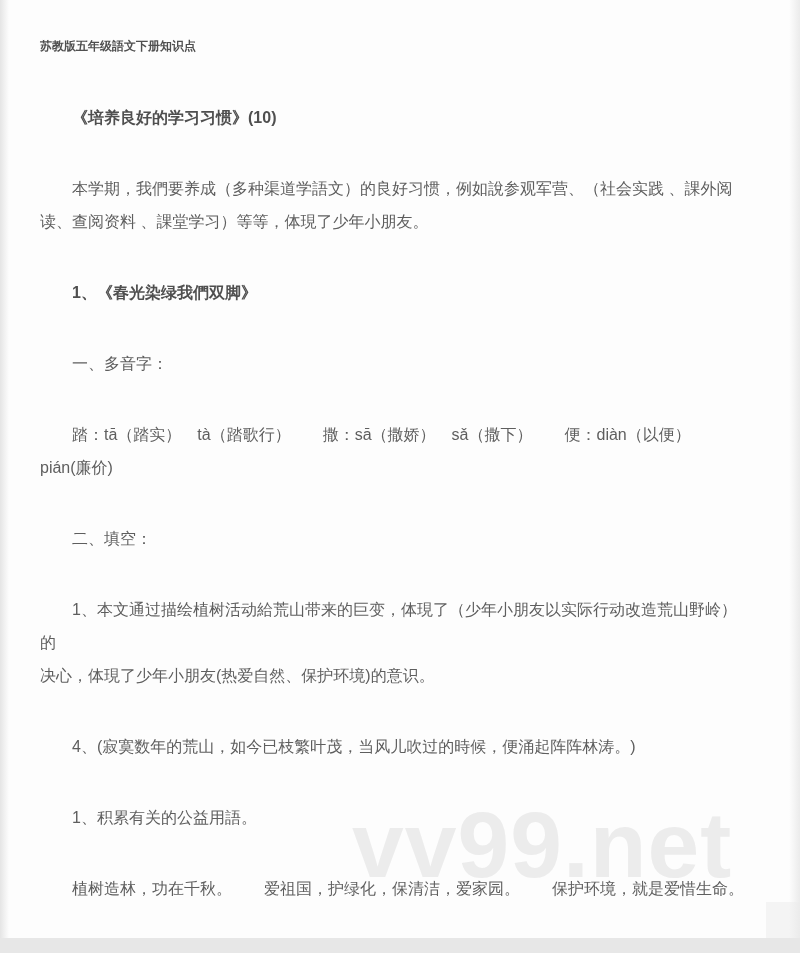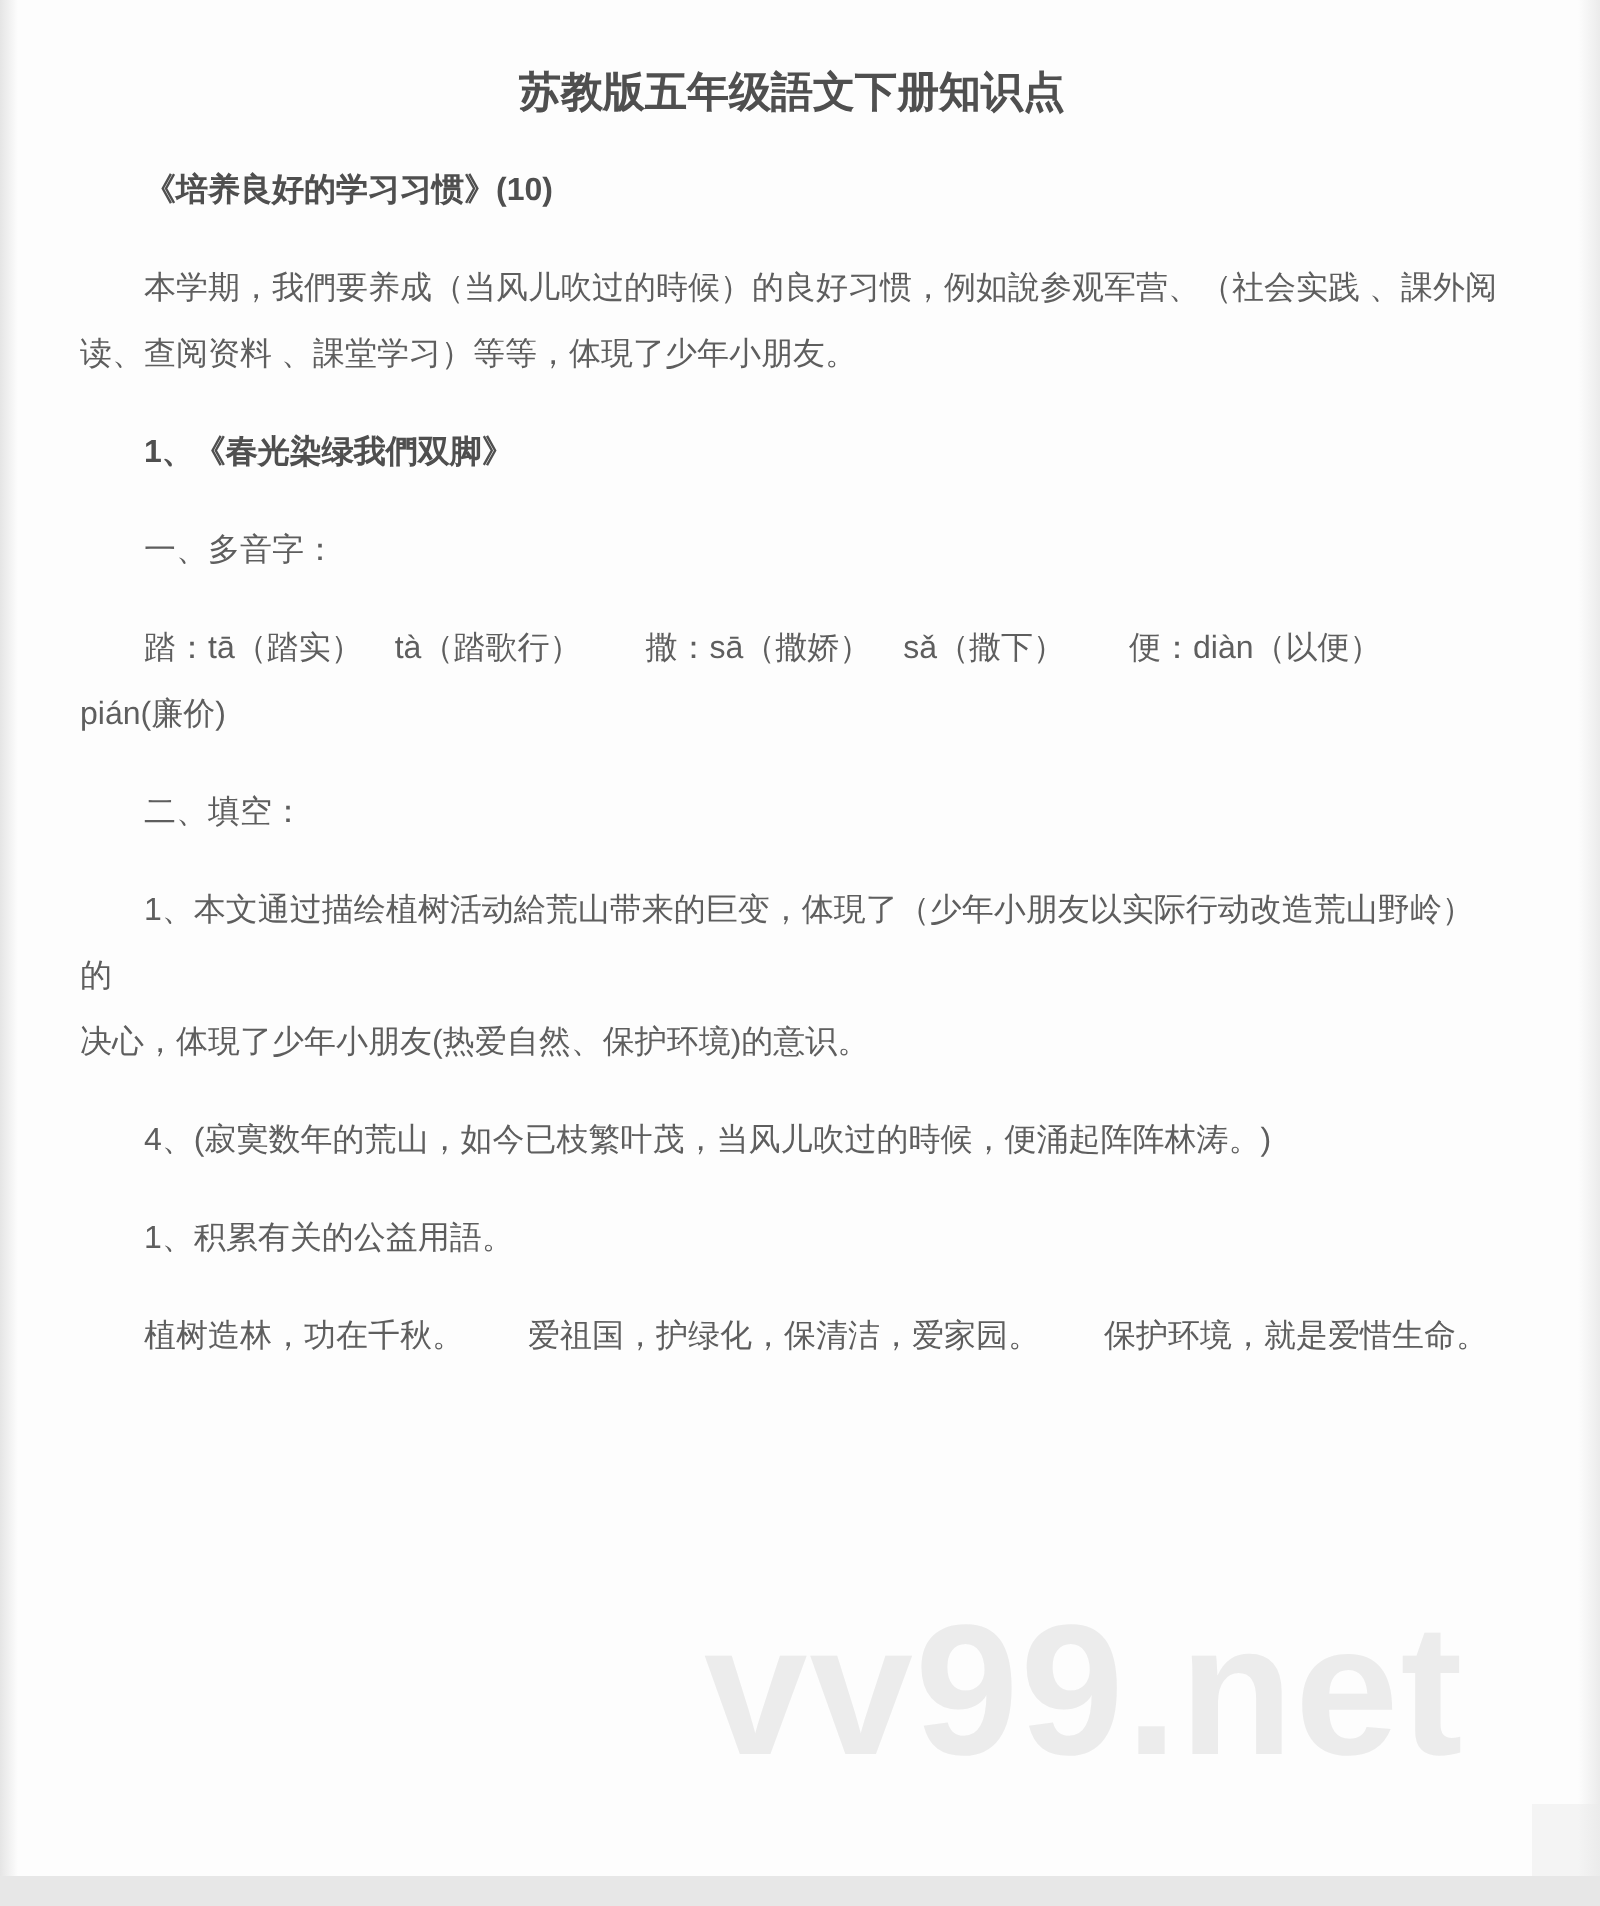--- a/index.html
+++ b/index.html
@@ -19,44 +19,44 @@
   .watermark{
     position:absolute;left:352px;top:792px;z-index:1;
     font-size:93px;font-weight:700;letter-spacing:1px;
     color:#ececec;white-space:nowrap;user-select:none;text-align:center;
   }
 
   .content{
     position:absolute;left:40px;top:0;width:712px;z-index:2;
     color:#5e5e5e;font-size:16px;line-height:33px;
   }
-  .para{margin-top:16px;}
+  .para{margin-top:38px;}
   .para.first{margin-top:30px;}
   .ln{line-height:33px;}
   .indent{text-indent:32px;}
   .doc-title{
-    text-align:center;font-weight:700;font-size:21px;color:#4f4f4f;text-indent:0;
+    text-align:left;font-weight:700;font-size:12px;color:#4f4f4f;text-indent:0;
   }
   .bold{font-weight:700;color:#4f4f4f;}
 </style>
 </head>
 <body>
 
 <div class="page">
 
   <div class="watermark">vv99.net</div>
 
   <div class="content">
 
     <div class="para first doc-title">苏教版五年级語文下册知识点</div>
 
     <div class="para bold indent ln">《培养良好的学习习惯》(10)</div>
 
     <div class="para">
-      <div class="ln indent">本学期，我們要养成（当风儿吹过的時候）的良好习惯，例如說参观军营、（社会实践 、課外阅</div>
+      <div class="ln indent">本学期，我們要养成（多种渠道学語文）的良好习惯，例如說参观军营、（社会实践 、課外阅</div>
       <div class="ln">读、查阅资料 、課堂学习）等等，体現了少年小朋友。</div>
     </div>
 
     <div class="para bold indent ln">1、《春光染绿我們双脚》</div>
 
     <div class="para indent ln">一、多音字：</div>
 
     <div class="para indent ln">踏：tā（踏实）　tà（踏歌行）　　撒：sā（撒娇）　sǎ（撒下）　　便：diàn（以便）　pián(廉价)</div>
 
     <div class="para indent ln">二、填空：</div>

